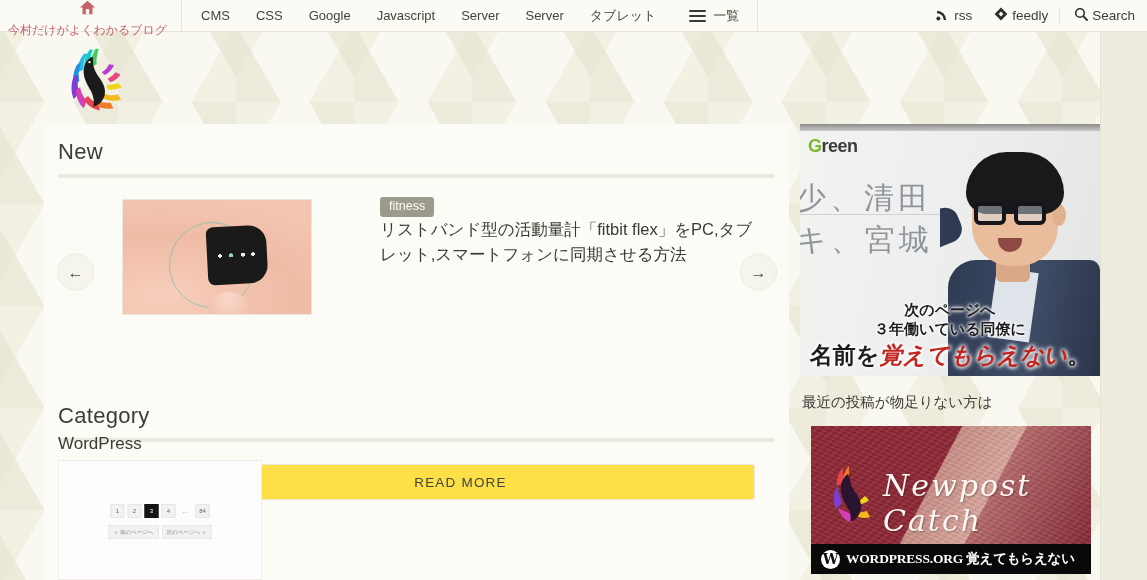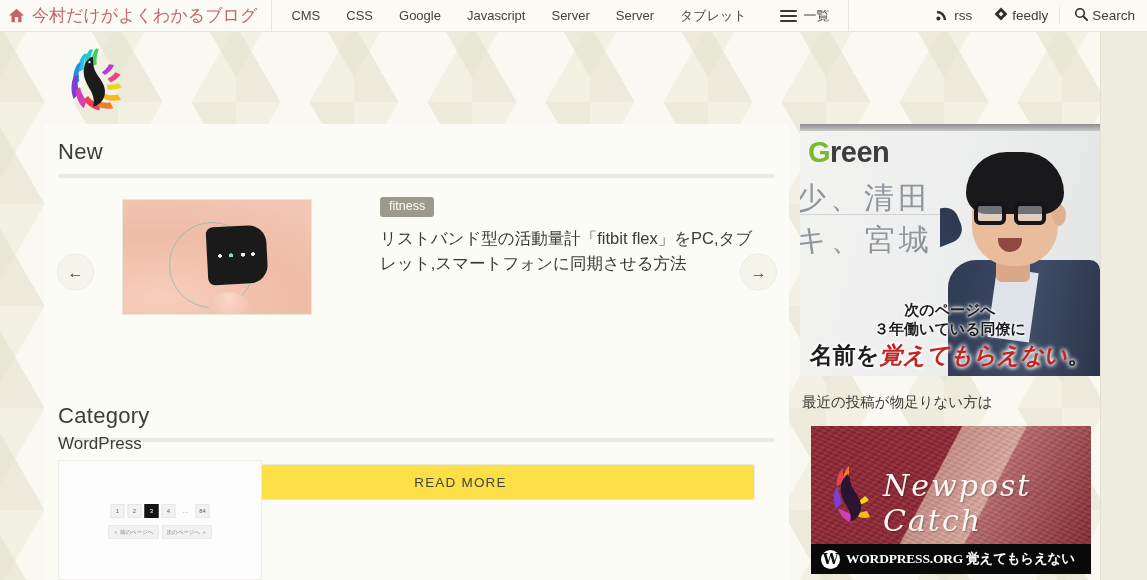--- a/index.html
+++ b/index.html
@@ -66,22 +66,23 @@
     z-index: 40;
     font-size: 13px;
   }
   .brand {
     display: flex;
     align-items: center;
     gap: 7px;
     padding: 0 14px 0 8px;
     border-right: 1px solid #e8e6d8;
     color: #c4636b;
-    font-size: 17px;
+    font-size: 12px;
     white-space: nowrap;
+    flex-direction: column;
   }
   .home-icon { display: block; width: 17px; height: 15px; }
   .navlinks {
     display: flex;
     align-items: center;
     gap: 0;
     padding-left: 6px;
   }
   .navlinks a {
     color: #44443c;
@@ -243,21 +244,20 @@
   .tag {
     display: inline-block;
     background: #9b9a8c;
     color: #fdfdf8;
     font-size: 12.5px;
     padding: 3px 9px 4px;
     border-radius: 3px;
     line-height: 1;
   }
   #slide-title {
-    margin-top: 9px;
     font-size: 16.5px;
     line-height: 1.55;
     color: #3a3a33;
     font-weight: 400;
   }
 
   #read-more {
     position: absolute;
     left: 122px; top: 340px;
     width: 589px; height: 36px;
@@ -349,21 +349,21 @@
   .ad-top-bar {
     position: absolute; left:0; top:0; width:100%; height:7px;
     background: linear-gradient(#8c8c8c, #c9c9c9);
   }
   .ad-board {
     position: absolute; left: 0; top: 7px; width: 100%; height: 245px;
     background: linear-gradient(105deg,#f3f3f1 0%, #eceded 52%, #e3e4e4 100%);
   }
   .green-logo {
     position: absolute; left: 8px; top: 12px;
-    font-size: 29px; font-weight: bold; letter-spacing: -.5px;
+    font-size: 18px; font-weight: bold; letter-spacing: -.5px;
     color: #3d3d3d; font-family: "Liberation Sans", sans-serif;
   }
   .green-logo .g { color: #7ab929; }
   .hw {
     position: absolute;
     color: #6f7780;
     font-family: "Liberation Serif", serif;
     opacity: .75;
   }
   .hw1 { left: -4px; top: 54px; font-size: 30px; letter-spacing: 4px; }

